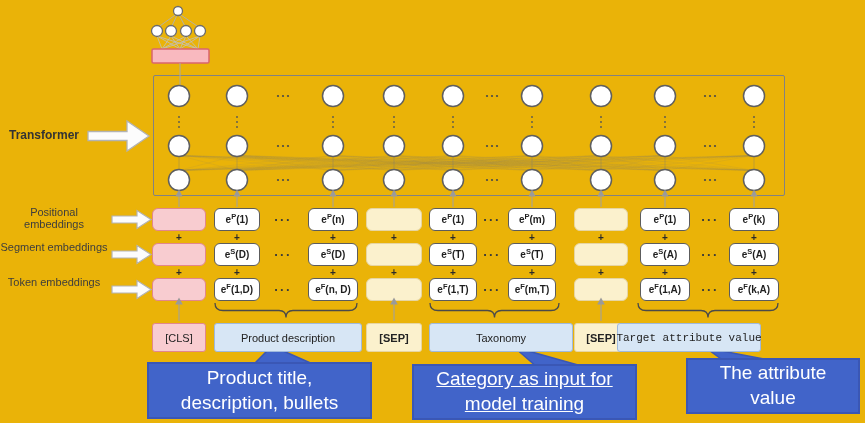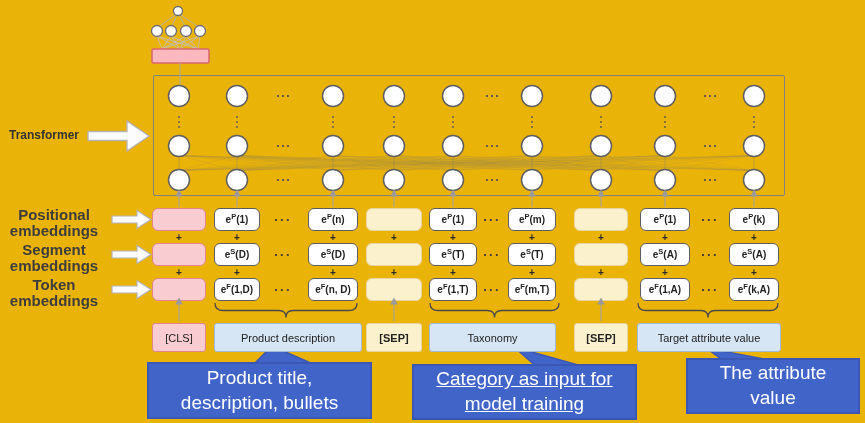--- a/index.html
+++ b/index.html
@@ -7,21 +7,21 @@
     position:relative; width:865px; height:423px; background:#eab308;
     font-family:"Liberation Sans", sans-serif; overflow:hidden;
   }
   #overlay-svg{position:absolute;left:0;top:0;width:865px;height:423px;pointer-events:none;z-index:3;}
   .tf-box{
     position:absolute; left:153px; top:75px; width:632px; height:121px;
     border:1.6px solid #828282; border-radius:2px; box-sizing:border-box; z-index:1;
   }
   .side-label{
     position:absolute; color:#3d3d3d; text-align:center;
-    font-size:15px; line-height:1.08; z-index:2; font-weight:700;
+    font-size:11px; line-height:1.08; z-index:2; font-weight:400;
   }
   .tf-label{font-size:12px; font-weight:600; color:#333;}
   .ebox{
     position:absolute; height:23px; box-sizing:border-box; z-index:2;
     display:flex; align-items:center; justify-content:center;
     background:#ffffff; border:1.6px solid var(--box-border,#5c5c5c); border-radius:6px;
     font-size:10px; font-weight:700; color:#1f1f1f; white-space:nowrap;
   }
   .ebox .sup{display:inline-block; font-size:7.5px; transform:translateY(-3.5px); font-weight:700;}
   .ebox.pink{background:var(--pink-fill,#f8ccd0); border:1.5px solid var(--pink-border,#e2868c);}
@@ -430,20 +430,20 @@
     <g style="fill:var(--callout-fill,#4164c9);stroke:var(--callout-border,#3a57b5);stroke-width:1.5">
       <polygon points="272,346 315,365 253,365"></polygon>
       <polygon points="514,347 585,367 537,367"></polygon>
       <polygon points="706,348 774,361 724,361"></polygon>
     </g>
   </svg>
 
   <div class="token-box tk-pink" style="left:152px;width:54px;">[CLS]</div>
   <div class="token-box tk-blue" style="left:214px;width:148px;">Product description</div>
   <div class="token-box tk-yellow" style="left:366px;width:56px;">[SEP]</div>
-  <div class="token-box tk-blue" style="left:429px;width:127px;">Taxonomy</div>
+  <div class="token-box tk-blue" style="left:429px;width:144px;">Taxonomy</div>
   <div class="token-box tk-yellow" style="left:574px;width:54px;">[SEP]</div>
-  <div class="token-box tk-blue" style="left:637px;width:144px;">Target attribute value</div>
+  <div class="token-box tk-blue" style="left:617px;width:144px;font-family:Liberation Mono, monospace;">Target attribute value</div>
 
   <div class="callout" style="left:147px;top:362px;width:225px;height:57px;">Product title, description, bullets</div>
   <div class="callout" style="left:412px;top:364px;width:225px;height:56px;text-decoration:underline;">Category as input for model training</div>
   <div class="callout" style="left:686px;top:358px;width:174px;height:56px;padding:2px 28px;">The attribute value</div>
 </div>
 
 </body></html>

